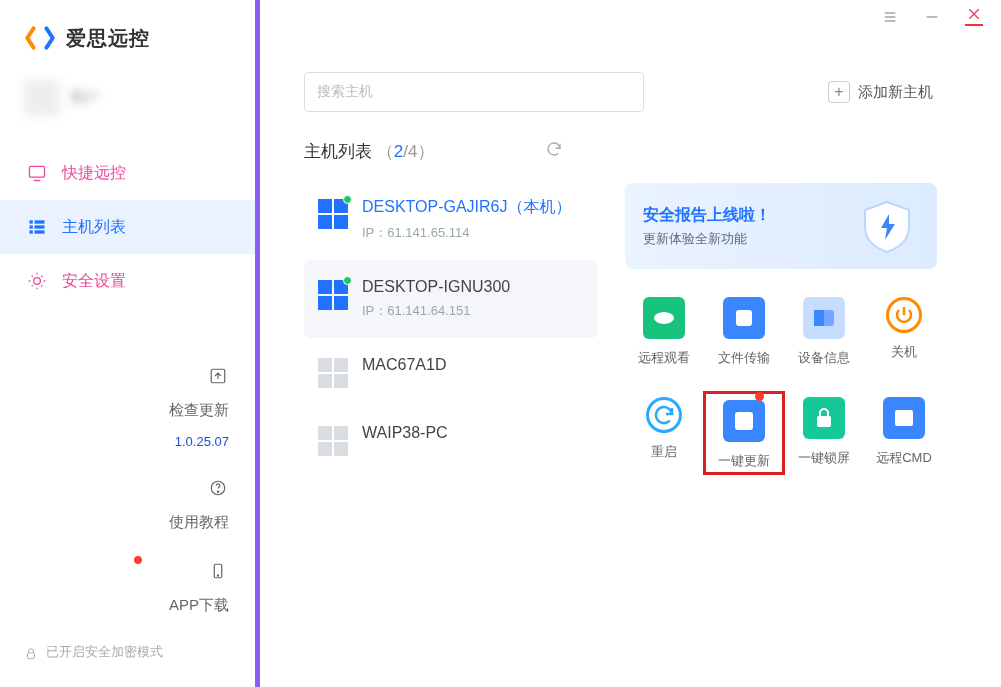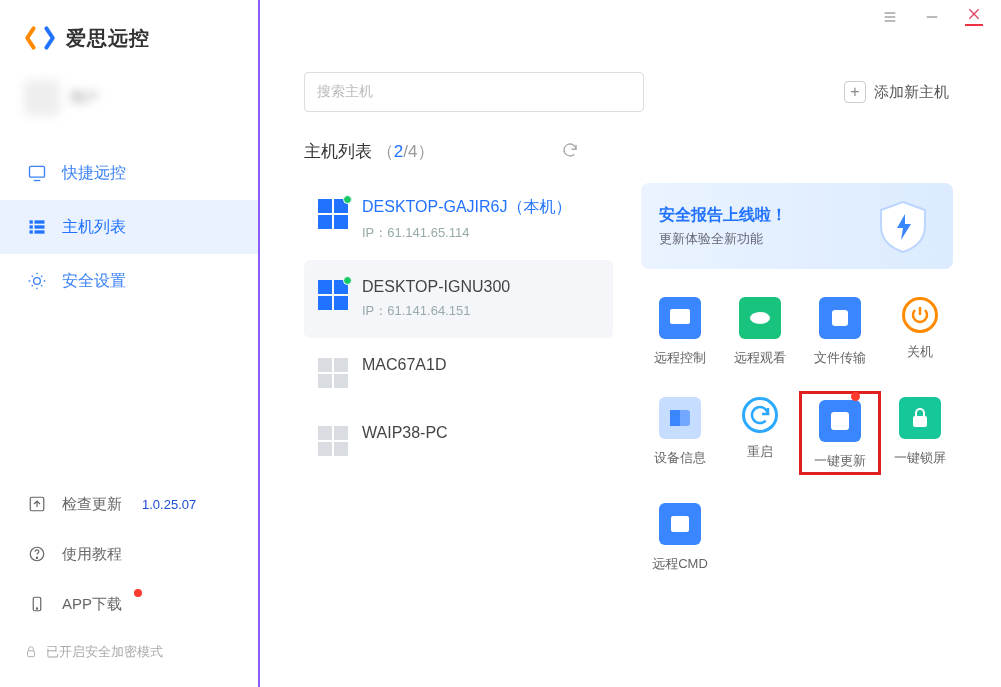--- a/index.html
+++ b/index.html
@@ -5,53 +5,53 @@
 * { margin: 0; padding: 0; box-sizing: border-box; font-family: "Microsoft YaHei", "PingFang SC", sans-serif; }
 body { width: 1001px; height: 687px; background: #fff; overflow: hidden; position: relative; }
 
 
 .titlebar { position: absolute; top: 8px; right: 18px; display: flex; gap: 24px; align-items: center; }
 .tb-btn { width: 18px; height: 18px; display: flex; align-items: center; justify-content: center; color: #999; cursor: pointer; font-size: 18px; }
 .tb-close { color: #d46; border-bottom: 2px solid #e34; padding-bottom: 4px; }
 .tb-menu svg, .tb-btn svg { width: 16px; height: 16px; }
 
 
-.sidebar { position: absolute; left: 0; top: 0; width: 260px; height: 100%; background: #fff; border-right: 2px solid #8b5cf6; }
+.sidebar { position: absolute; left: 0; top: 0; width: 260px; height: 100%; background: #fff; border-right: 5px solid #8b5cf6; }
 .logo { display: flex; align-items: center; gap: 10px; padding: 22px 24px 18px; }
 .logo-mark { width: 32px; height: 32px; }
 .logo-text { font-size: 20px; font-weight: 600; color: #333; letter-spacing: 1px;}
 .user-row { padding: 8px 24px 18px; display: flex; align-items: center; gap: 10px; filter: blur(5px); }
 .avatar { width: 36px; height: 36px; border-radius: 4px; background: #eee; }
 .user-name { color: #888; font-size: 14px; }
 
 .nav { margin-top: 12px; }
-.nav-item { display: flex; align-items: center; gap: 14px; padding: 16px 26px; font-size: 16px; color: #3b82f6; cursor: pointer; }
+.nav-item { display: flex; align-items: center; gap: 14px; padding: 16px 26px; font-size: 16px; color: #ec4899; cursor: pointer; }
 .nav-item.active { background: #eaf2ff; color: #2173ff; }
 .nav-item .icon { width: 22px; height: 22px; display: flex; align-items: center; justify-content: center; color: inherit; }
 .nav-item svg { width: 20px; height: 20px; }
 
 .side-bottom { position: absolute; bottom: 12px; left: 0; width: 100%; }
-.side-link { display: flex; align-items: center; gap: 14px; padding: 14px 26px; font-size: 15px; color: #666; cursor: pointer; position: relative; }
+.side-link { display: flex; align-items: flex-end; gap: 14px; padding: 14px 26px; font-size: 15px; color: #666; cursor: pointer; position: relative; flex-direction: column; }
 .side-link .icon { width: 22px; height: 22px; display: flex; align-items: center; justify-content: center; }
 .side-link svg { width: 18px; height: 18px; }
 .version { color: #1d4ed8; font-size: 13px; margin-left: 6px; }
 .red-dot { width: 8px; height: 8px; border-radius: 50%; background: #ff3b30; position: absolute; }
 
-.sec-mode { display: flex; align-items: center; gap: 8px; padding: 14px 24px; font-size: 13px; color: #aaa; }
+.sec-mode { display: flex; align-items: flex-end; gap: 8px; padding: 14px 24px; font-size: 13px; color: #aaa; }
 .sec-mode svg { width: 14px; height: 14px; }
 
 
-.main { position: absolute; left: 260px; top: 0; right: 0; bottom: 0; padding: 0 0 0 0; }
+.main { position: absolute; left: 260px; top: 0; right: 0; bottom: 0; padding: 0 16px 0 0; }
 .toprow { display: flex; align-items: center; gap: 12px; padding: 72px 52px 0 44px; }
 .search { flex: 0 0 340px; height: 40px; border: 1px solid #ddd; border-radius: 4px; display: flex; align-items: center; padding: 0 12px; color: #bbb; font-size: 14px; }
 .spacer { flex: 1; }
 .add-btn { display: flex; align-items: center; gap: 8px; color: #555; font-size: 15px; cursor: pointer; }
 .add-btn .plus { width: 22px; height: 22px; border: 1px solid #ccc; border-radius: 4px; display: flex; align-items: center; justify-content: center; color: #888; font-size: 16px; }
 
-.list-header { display: flex; align-items: flex-end; padding: 28px 52px 6px 44px; }
+.list-header { display: flex; align-items: flex-start; padding: 28px 52px 6px 44px; }
 .list-title { font-size: 17px; color: #333; }
 .list-count { color: #999; }
 .list-count .online { color: #2173ff; }
 .refresh { margin-left: auto; margin-right: 370px; color: #aaa; cursor: pointer; }
 .refresh svg { width: 18px; height: 18px; }
 
 .content { display: flex; padding: 10px 42px 0 44px; gap: 28px; }
 .host-list { width: 330px; }
 .host { display: flex; gap: 14px; padding: 18px 14px; border-radius: 6px; align-items: flex-start; position: relative; }
 .host.selected { background: #f4f6f9; }
@@ -299,65 +299,56 @@
           <span class="banner-sub">更新体验全新功能</span>
         </div>
         <svg class="shield" viewBox="0 0 60 60">
           <path d="M30 6 L52 14 V30 C52 44 42 52 30 56 C18 52 8 44 8 30 V14 Z" fill="#fff" stroke="#bcd6ff" stroke-width="2"></path>
           <path d="M32 18 L24 32 H30 L28 44 L38 28 H32 Z" fill="#3a86ff"></path>
         </svg>
       </div>
 
       <div class="actions" id="actions">
           <div class="act">
-    <div class="ibox c-blue">
-              <svg viewBox="0 0 24 24" fill="currentColor">
-                <rect x="2" y="3" width="20" height="15" rx="2" fill="currentColor"></rect>
-                <path d="M6 14 L10 10 M6 14 v-4 M6 14 h4" stroke="#fff" stroke-width="2" fill="none"></path>
-              </svg>
-            </div>
-    <span class="lbl">远程控制</span>
-          </div>
-          <div class="act">
     <div class="ibox c-green">
               <svg viewBox="0 0 24 24" fill="currentColor">
                 <ellipse cx="12" cy="12" rx="10" ry="6" fill="currentColor"></ellipse>
                 <circle cx="12" cy="12" r="3" fill="#fff"></circle>
               </svg>
             </div>
     <span class="lbl">远程观看</span>
           </div>
           <div class="act">
     <div class="ibox c-blue2">
               <svg viewBox="0 0 24 24" fill="currentColor">
                 <rect x="4" y="4" width="16" height="16" rx="3" fill="currentColor"></rect>
                 <path d="M8 10h8l-3-3M16 14H8l3 3" stroke="#fff" stroke-width="2" fill="none"></path>
               </svg>
             </div>
     <span class="lbl">文件传输</span>
+          </div>
+          <div class="act">
+    <div class="ibox c-lblue">
+              <svg viewBox="0 0 24 24" fill="none" stroke="currentColor" stroke-width="2">
+                <rect x="3" y="5" width="18" height="14" rx="2" fill="currentColor" opacity="0.6"></rect>
+                <rect x="3" y="5" width="8" height="14" fill="#3a86ff"></rect>
+              </svg>
+            </div>
+    <span class="lbl">设备信息</span>
           </div>
           <div class="act">
     <div class="ring c-orange">
               <svg viewBox="0 0 24 24" fill="none" stroke="currentColor" stroke-width="2.5">
                 <path d="M12 4v8"></path>
                 <path d="M7 7a7 7 0 1010 0"></path>
               </svg>
             </div>
     <span class="lbl">关机</span>
           </div>
           <div class="act">
-    <div class="ibox c-lblue">
-              <svg viewBox="0 0 24 24" fill="none" stroke="currentColor" stroke-width="2">
-                <rect x="3" y="5" width="18" height="14" rx="2" fill="currentColor" opacity="0.6"></rect>
-                <rect x="3" y="5" width="8" height="14" fill="#3a86ff"></rect>
-              </svg>
-            </div>
-    <span class="lbl">设备信息</span>
-          </div>
-          <div class="act">
     <div class="ring c-cyan">
               <svg viewBox="0 0 24 24" fill="none" stroke="currentColor" stroke-width="2.5">
                 <path d="M20 12a8 8 0 10-2.3 5.6"></path>
                 <path d="M20 5v6h-6"></path>
               </svg>
             </div>
     <span class="lbl">重启</span>
           </div>
           <div class="act highlight-box">
             <span class="act-dot"></span>

